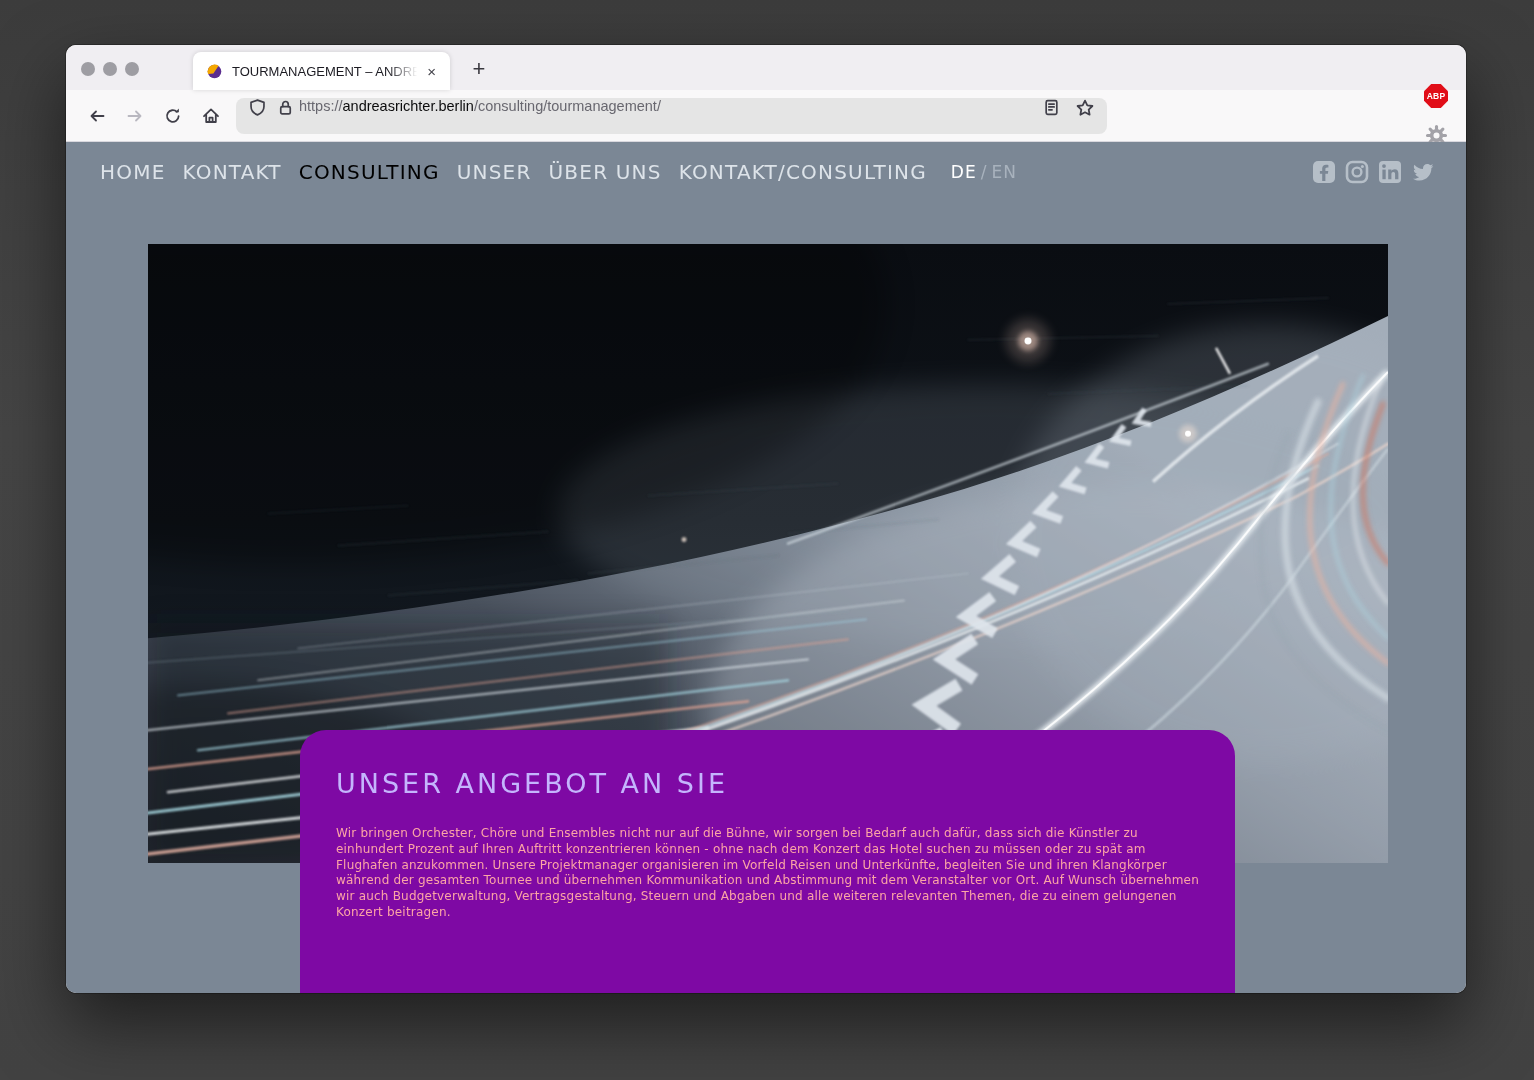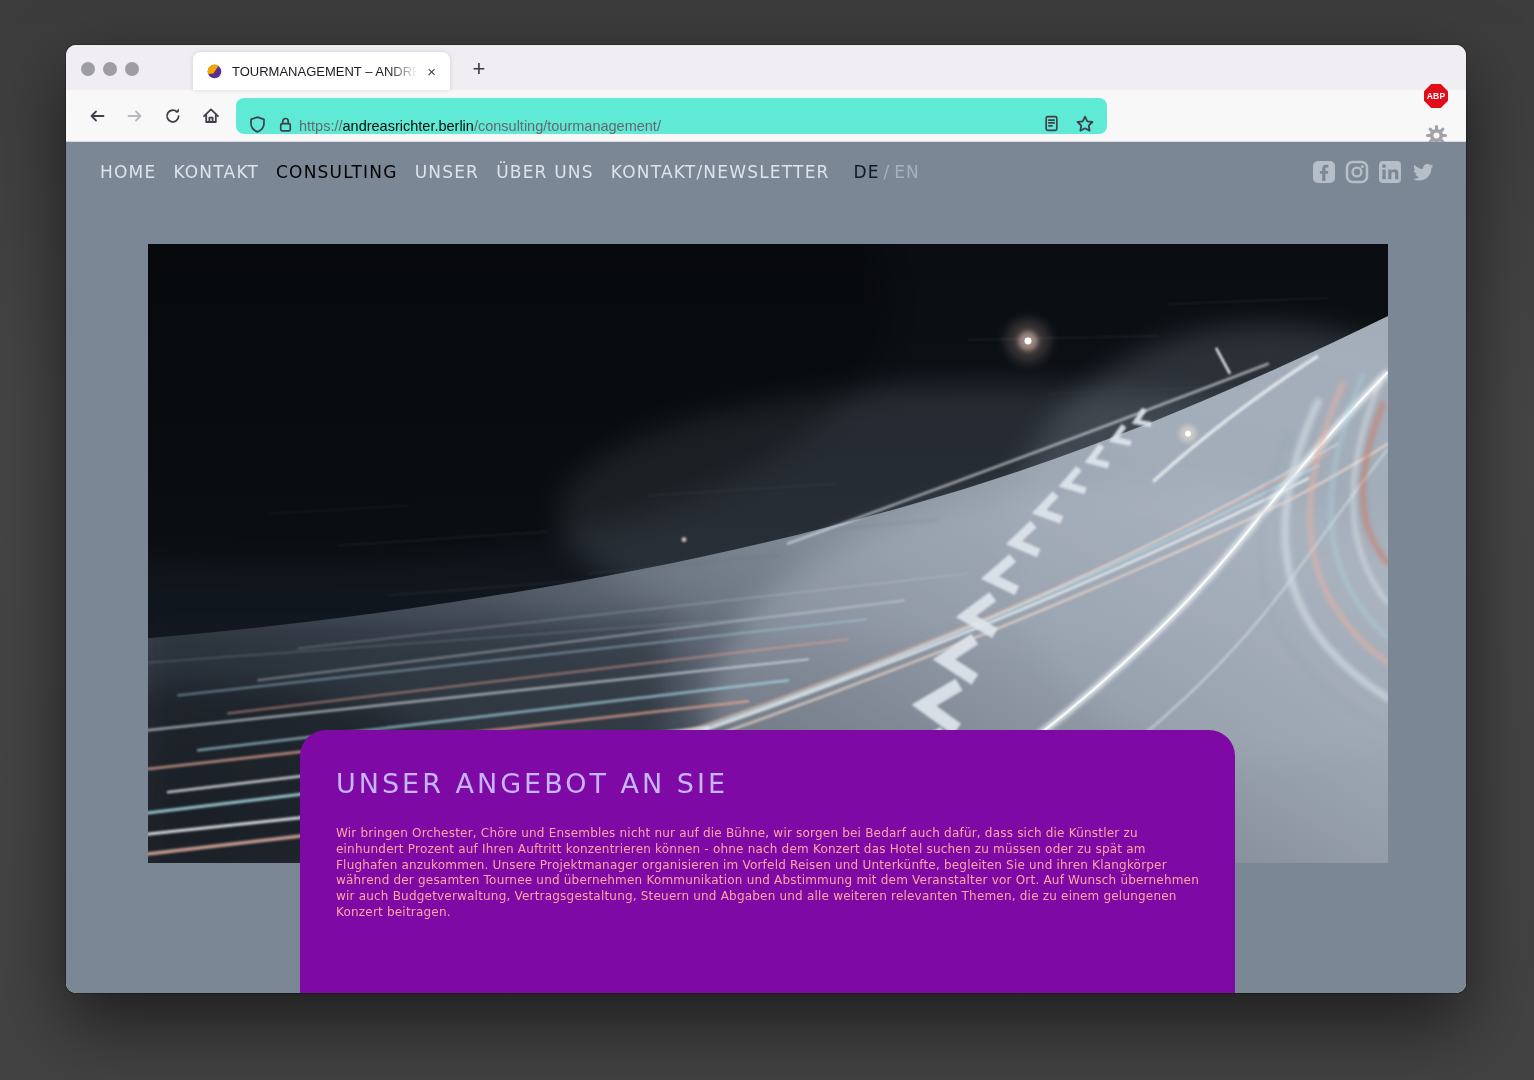--- a/index.html
+++ b/index.html
@@ -29,39 +29,39 @@
   .tab-close { flex:0 0 auto; font-size:15px; color:#45444c; padding:2px 4px; line-height:1; cursor:default; }
   .newtab { position:absolute; left:398px; top:9px; width:30px; height:30px; display:flex;
             align-items:center; justify-content:center; font-size:22px; font-weight:300;
             color:#39383f; border-radius:6px; }
 
   
   .toolbar { display:flex; align-items:center; height:52px; background:#f9f8f9;
              padding:0 10px 0 14px; border-bottom:1px solid #d9d8de; }
   .tbtn { width:34px; height:34px; display:flex; align-items:center; justify-content:center;
           margin-right:4px; border-radius:6px; flex:0 0 auto; }
-  .urlbar { width:871px; height:36px; margin-left:4px; background:#5eead4; border-radius:8px;
-            display:flex; align-items:flex-end; padding:0 12px; flex:0 0 auto; }
+  .urlbar { width:871px; height:36px; margin-left:4px; background:#e5e5e5; border-radius:8px;
+            display:flex; align-items:flex-start; padding:0 12px; flex:0 0 auto; }
   .url-text { font-size:14.5px; margin-left:4px; white-space:nowrap; }
   .url-text .dim { color:#68676f; }
   .url-text .strong { color:#0c0c0d; }
   .urlbar-right { margin-left:auto; display:flex; align-items:center; gap:14px; }
   .chrome-right { margin-left:auto; display:flex; align-items:center; gap:16px; padding-right:8px;flex-direction:column; }
   .abp { width:24px; height:24px; background:#e10d18; color:#fff; font-weight:bold; font-size:8.5px;
          display:flex; align-items:center; justify-content:center; letter-spacing:.2px;
          clip-path:polygon(30% 0,70% 0,100% 30%,100% 70%,70% 100%,30% 100%,0 70%,0 30%); }
 
   
   .site { position:relative; height:851px; background:#7b8795; overflow:hidden;
           font-family:"DejaVu Sans", sans-serif; }
   .sitenav { display:flex; align-items:center; height:60px; padding-left:34px; gap:17px; }
-  .nav-link { font-size:17px; letter-spacing:1.2px; color:#dde3e9; white-space:nowrap; cursor:default; }
+  .nav-link { font-size:20px; letter-spacing:1.2px; color:#dde3e9; white-space:nowrap; cursor:default; }
   .nav-link.active { color:#000000; }
   .lang { margin-left:7px; font-size:17px; letter-spacing:1px; display:flex; gap:4px; }
-  .lang .on { color:#0f172a; }
+  .lang .on { color:#ffffff; }
   .lang .off, .lang .sep { color:#a8b2bd; }
   .social { position:absolute; right:31px; top:18px; display:flex; gap:9px; }
   .social svg { display:block; }
 
   .hero { position:absolute; left:82px; top:102px; width:1240px; height:619px; }
   .hero svg { display:block; width:100%; height:100%; }
 
   .offer-card { position:absolute; left:234px; top:588px; width:935px; height:380px;
                 background:#7e09a4; border-radius:26px; padding:38px 36px 0 36px; }
   .offer-title { font-size:27px; font-weight:400; letter-spacing:3px; color:#c4b5fd;
@@ -157,21 +157,21 @@
     </div>
 
     <div class="site">
 
       <div class="sitenav">
         <span class="nav-link">HOME</span>
         <span class="nav-link">KONTAKT</span>
         <span class="nav-link active">CONSULTING</span>
         <span class="nav-link">UNSER</span>
         <span class="nav-link">ÜBER UNS</span>
-        <span class="nav-link">KONTAKT/NEWSLETTER</span>
+        <span class="nav-link">KONTAKT/CONSULTING</span>
         <span class="lang">
           <span class="on">DE</span>
           <span class="sep">/</span>
           <span class="off">EN</span>
         </span>
       </div>
 
       <div class="social">
         <svg width="24" height="24" viewBox="0 0 24 24">
           <rect x="1" y="1" width="22" height="22" rx="5" fill="#b6bfc8"></rect>

